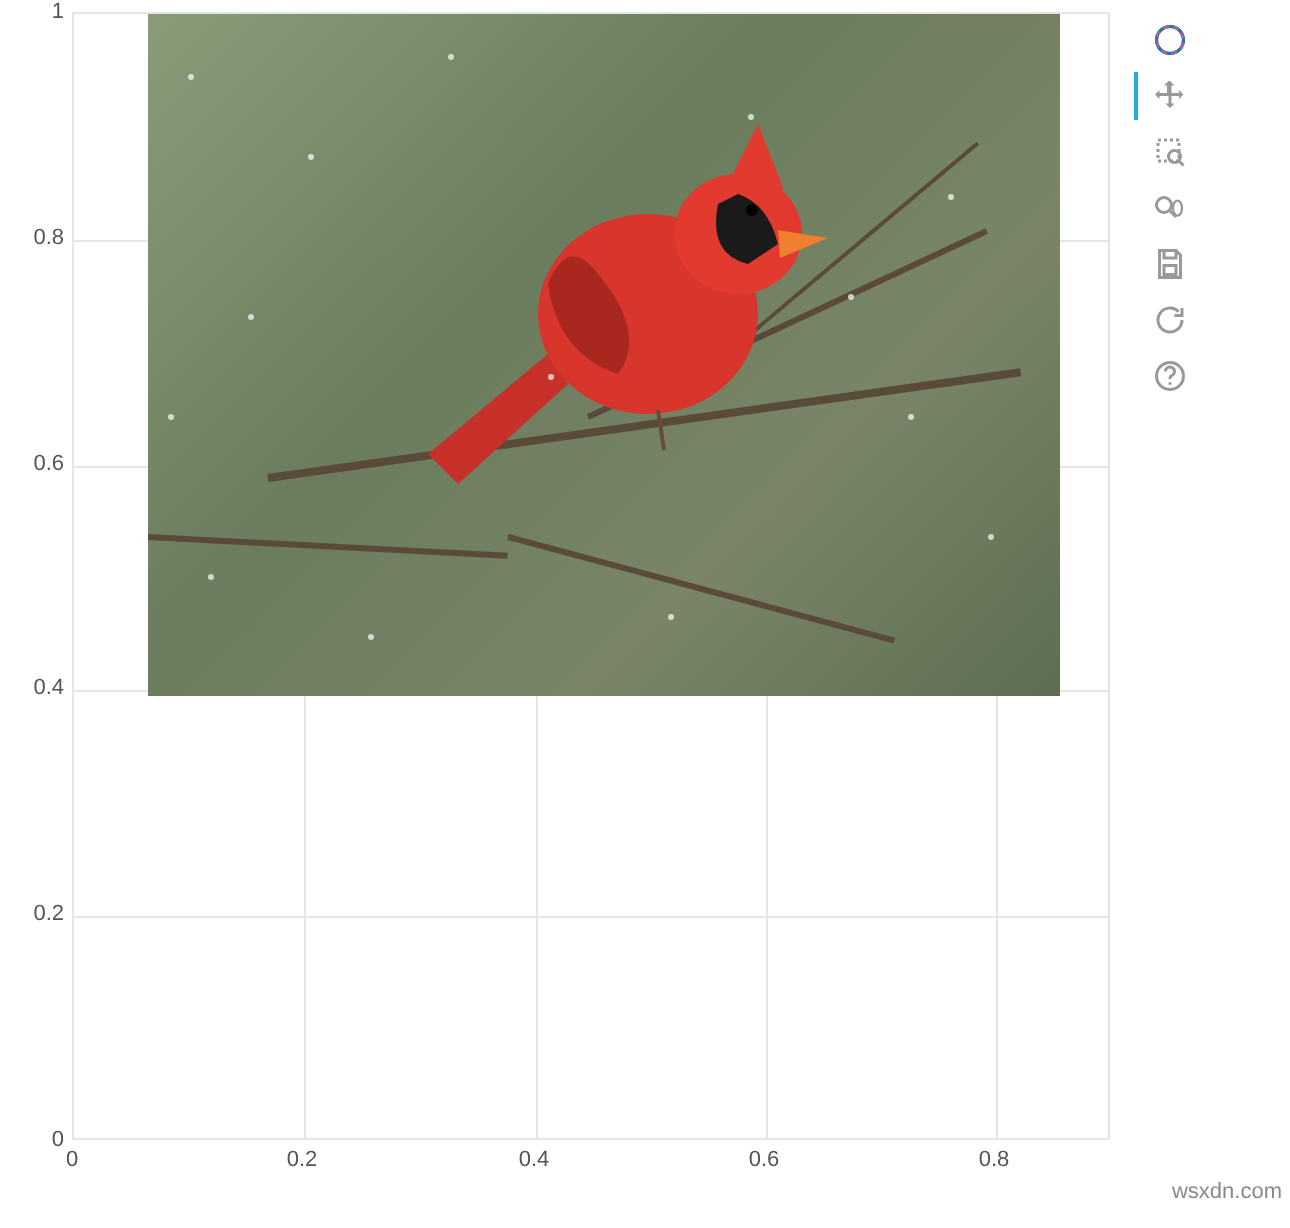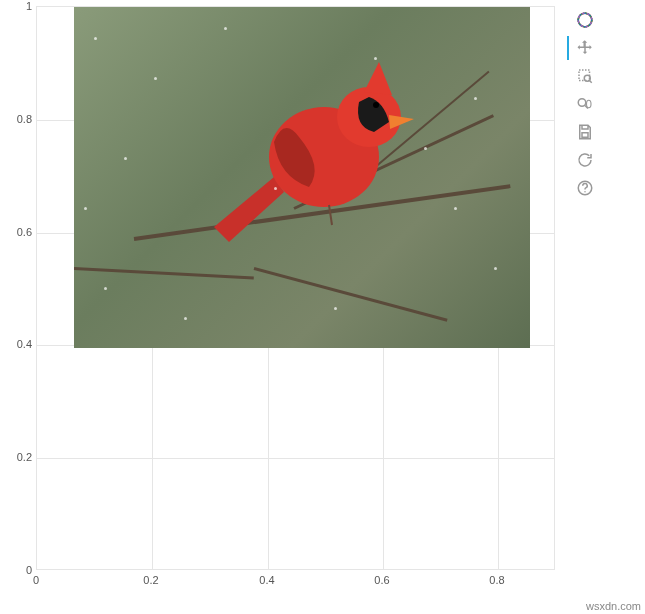--- a/index.html
+++ b/index.html
@@ -9,21 +9,21 @@
     .grid-line-h { position: absolute; left: 0; right: 0; height: 1px; background: #e5e5e5; }
     .y-tick { position: absolute; right: 613px; font-size: 11px; color: #555; transform: translateY(-50%); text-align: right; width: 28px; }
     .x-tick { position: absolute; top: 574px; font-size: 11px; color: #555; transform: translateX(-50%); text-align: center; }
     .image-content { position: absolute; background: linear-gradient(135deg, #8a9b7a, #6b7d5e 40%, #7a8568 70%, #5d6e52); overflow: hidden; }
     .snow-dot { position: absolute; width: 3px; height: 3px; background: rgba(255,255,255,0.7); border-radius: 50%; }
     .toolbar { position: absolute; left: 570px; top: 6px; width: 30px; display: flex; flex-direction: column; align-items: center; gap: 0; }
     .toolbar-item { width: 28px; height: 28px; display: flex; align-items: center; justify-content: center; cursor: pointer; color: #999; }
     .toolbar-item.active { position: relative; }
     .toolbar-item.active::before { content: ''; position: absolute; left: -4px; top: 2px; bottom: 2px; width: 2px; background: #26aae1; }
     .toolbar-item svg { width: 18px; height: 18px; }
-    .watermark { position: absolute; right: 4px; bottom: 2px; font-size: 11px; color: #888; }
+    .watermark { position: absolute; right: 4px; bottom: 12px; font-size: 11px; color: #888; }
     .bird { position: absolute; }
     .branch { position: absolute; background: #5a4a3a; transform-origin: left center; }
   </style>
 </head>
 <body>
 
 <div class="y-tick" style="top: 6px;">1</div>
 <div class="y-tick" style="top: 119px;">0.8</div>
 <div class="y-tick" style="top: 232px;">0.6</div>
 <div class="y-tick" style="top: 344px;">0.4</div>

